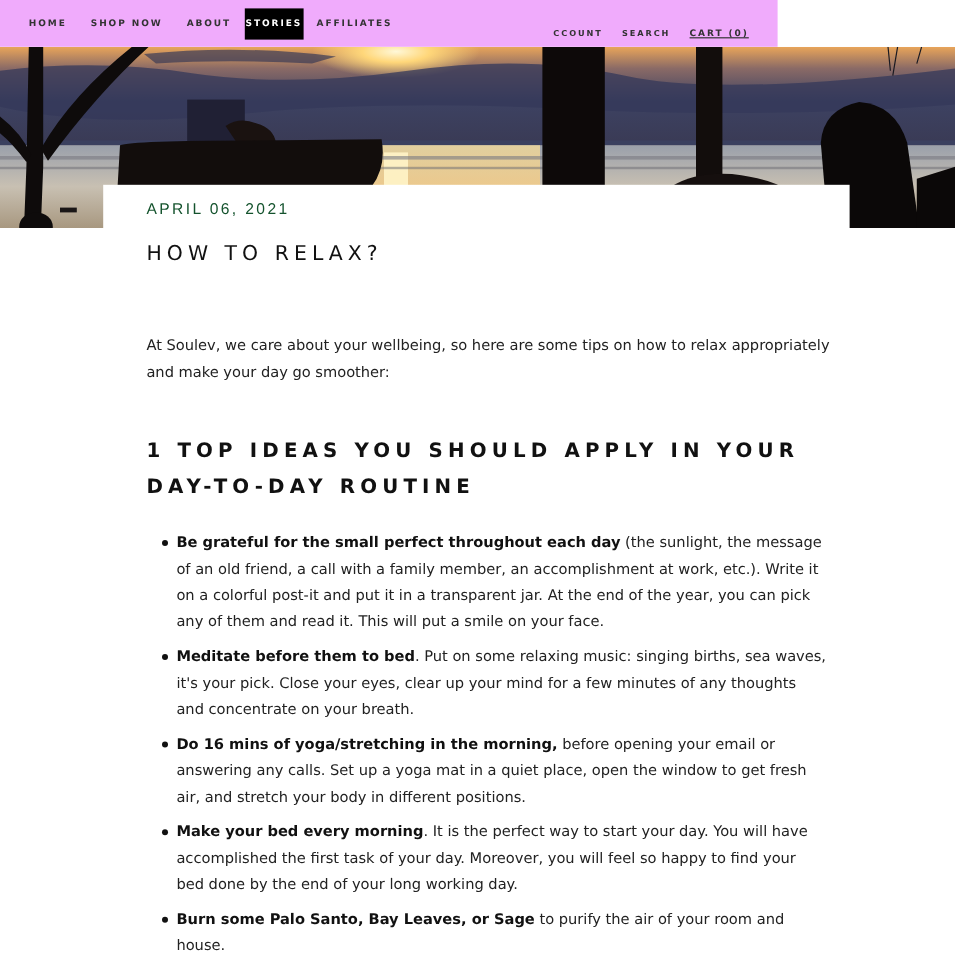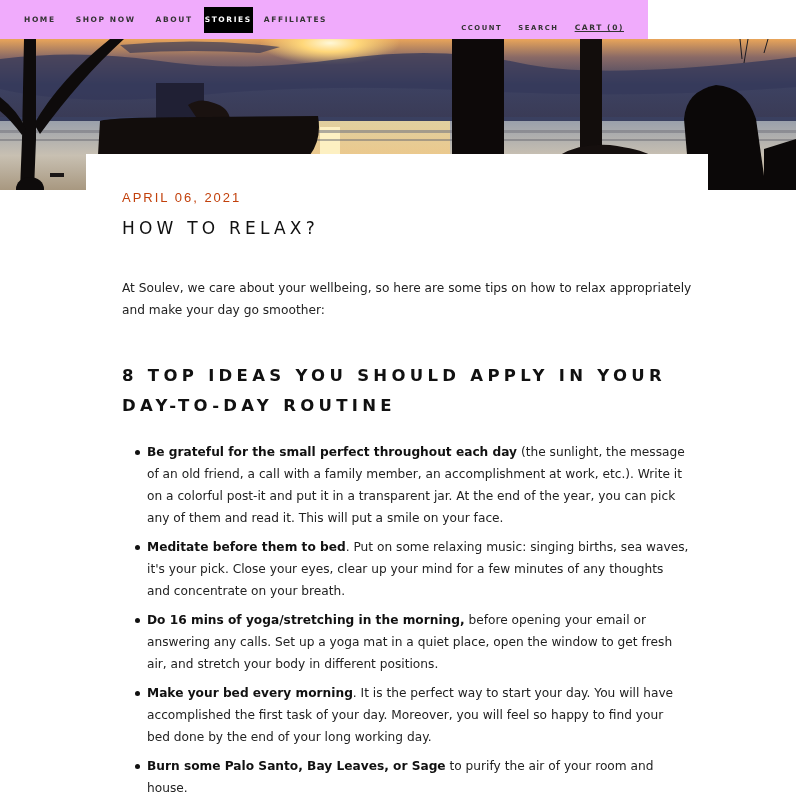--- a/index.html
+++ b/index.html
@@ -13,22 +13,22 @@
   .nav-left .nav-item:nth-child(1) { padding-left: 10px; }
   .nav-right { position: absolute; right: 14px; top: 7px; display: flex; align-items: center; height: 26px; }
   .nav-right .nav-item { font-size: 6.8px; padding: 0 8px; margin-top: 16px; }
   .nav-right .nav-item.cart { font-size: 7.5px; padding-right: 10px; text-decoration: underline; }
 
   .hero { position: absolute; left: 0; top: 39px; width: 796px; height: 151px; overflow: hidden; }
   .hero svg { display: block; }
 
   .card { position: absolute; left: 86px; top: 154px; width: 622px; height: 642px; background: #fff; z-index: 3; }
 
-  .date { position: absolute; left: 36px; top: 36px; font-family: "Liberation Sans", sans-serif; font-size: 13px; letter-spacing: 2px; color: #c2410c; }
-  .title { position: absolute; left: 36px; top: 64px; font-family: "DejaVu Sans", sans-serif; font-weight: normal; font-size: 17px; letter-spacing: 4.2px; color: #111; }
+  .date { position: absolute; left: 36px; top: 12px; font-family: "Liberation Sans", sans-serif; font-size: 13px; letter-spacing: 2px; color: #14532d; }
+  .title { position: absolute; left: 36px; top: 48px; font-family: "DejaVu Sans", sans-serif; font-weight: normal; font-size: 17px; letter-spacing: 4.2px; color: #111; }
   .intro { position: absolute; left: 36px; top: 123px; width: 570px; font-family: "DejaVu Sans", sans-serif; font-size: 12.2px; line-height: 22px; color: #222; }
   .subhead { position: absolute; left: 36px; top: 207px; width: 575px; font-family: "DejaVu Sans", sans-serif; font-size: 16.5px; letter-spacing: 4.3px; line-height: 30px; color: #111; }
 
   .tips { position: absolute; left: 36px; top: 287px; width: 568px; list-style: none; }
   .tip { position: relative; padding-left: 25px; font-family: "DejaVu Sans", sans-serif; font-size: 12.2px; line-height: 22px; color: #222; margin-bottom: 7px; }
   .tip::before { content: ""; position: absolute; left: 13px; top: 9px; width: 5px; height: 5px; border-radius: 50%; background: #111; }
   .tip b { font-weight: bold; color: #111; }
 </style>
 </head>
 <body>
@@ -104,21 +104,21 @@
     <path d="M690 151 L684 80 Q686 52 716 46 Q746 48 756 80 L766 151 Z" fill="#0b0808"></path>
     <path d="M764 110 L796 100 L796 151 L764 151 Z" fill="#0b0808"></path>
     <path d="M740 0 L742 20 M748 0 L744 24 M768 0 L764 14" stroke="#1a1a22" stroke-width="1"></path>
   </svg>
 </div>
 
 <div class="card">
   <div class="date">APRIL 06, 2021</div>
   <h1 class="title">HOW TO RELAX?</h1>
   <p class="intro">At Soulev, we care about your wellbeing, so here are some tips on how to relax appropriately and make your day go smoother:</p>
-  <h2 class="subhead">8 TOP IDEAS YOU SHOULD APPLY IN YOUR DAY-TO-DAY ROUTINE</h2>
+  <h2 class="subhead">1 TOP IDEAS YOU SHOULD APPLY IN YOUR DAY-TO-DAY ROUTINE</h2>
   <ul class="tips">
     <li class="tip"><b>Be grateful for the small perfect throughout each day</b><span> (the sunlight, the message of an old friend, a call with a family member, an accomplishment at work, etc.). Write it on a colorful post-it and put it in a transparent jar. At the end of the year, you can pick any of them and read it. This will put a smile on your face.</span></li>
     <li class="tip"><b>Meditate before them to bed</b><span>. Put on some relaxing music: singing births, sea waves, it's your pick. Close your eyes, clear up your mind for a few minutes of any thoughts and concentrate on your breath.</span></li>
     <li class="tip"><b>Do 16 mins of yoga/stretching in the morning,</b><span> before opening your email or answering any calls. Set up a yoga mat in a quiet place, open the window to get fresh air, and stretch your body in different positions.</span></li>
     <li class="tip"><b>Make your bed every morning</b><span>. It is the perfect way to start your day. You will have accomplished the first task of your day. Moreover, you will feel so happy to find your bed done by the end of your long working day.</span></li>
     <li class="tip"><b>Burn some Palo Santo, Bay Leaves, or Sage</b><span> to purify the air of your room and house.</span></li>
   </ul>
 </div>
 
 </body></html>

